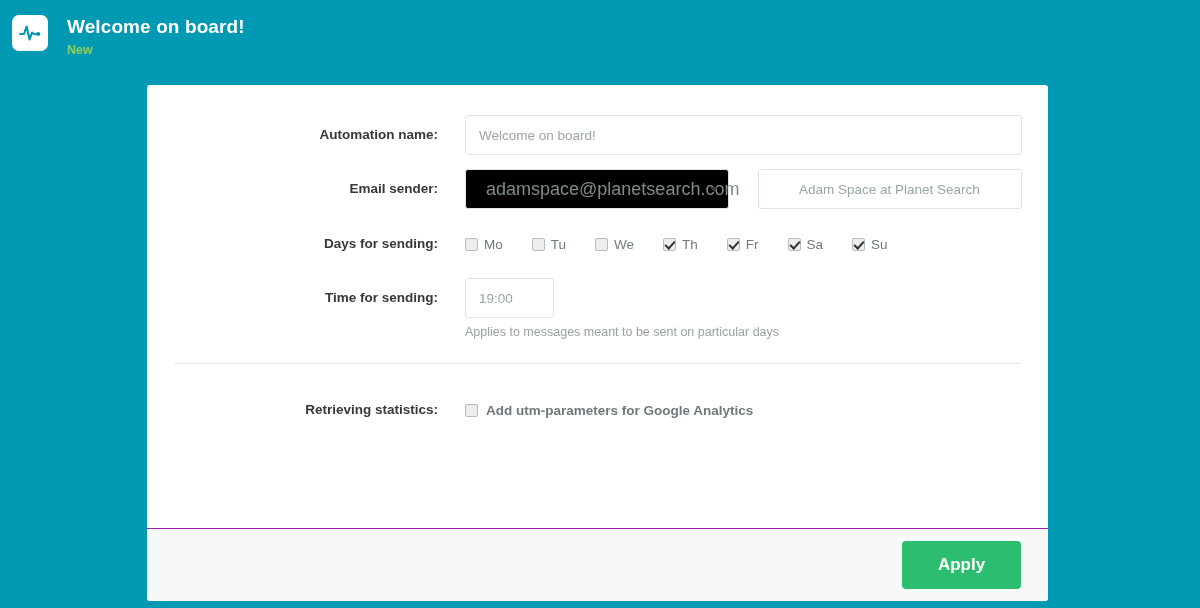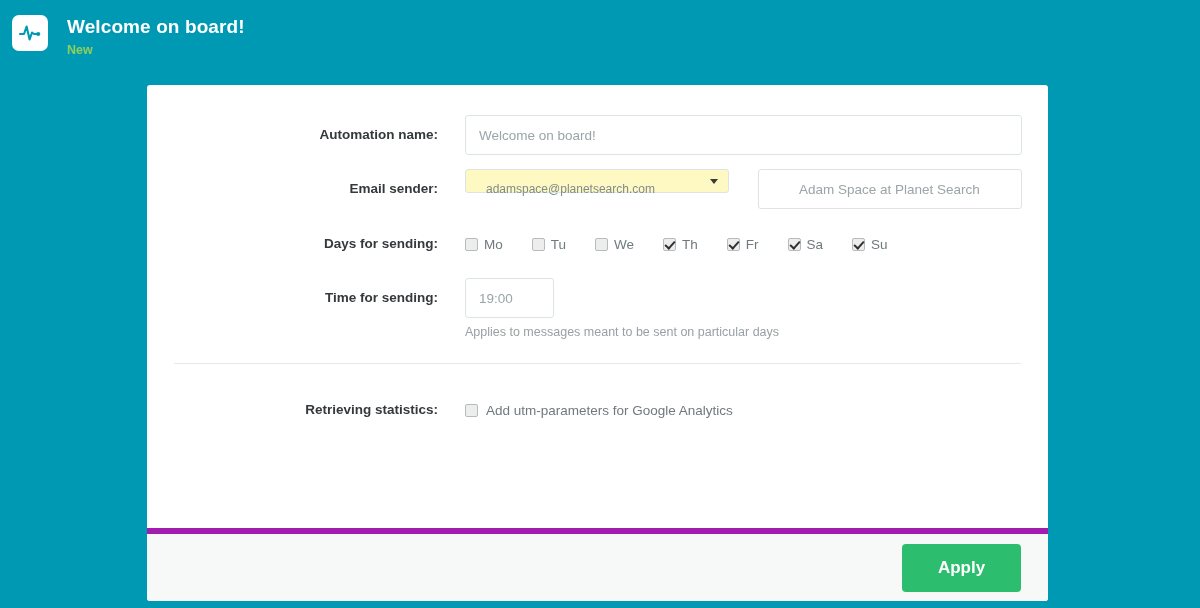--- a/index.html
+++ b/index.html
@@ -111,25 +111,25 @@
   .input-sendername { width: 264px; padding-left: 40px; }
 
   .row-name { margin-top: 8px; }
   .row-sender { margin-top: 14px; }
   .row-days   { margin-top: 15px; }
   .row-time   { margin-top: 14px; }
 
   
   .fake-select {
     position: relative;
-    height: 24px;
+    height: 40px;
     border: 1px solid #dde5e3;
     border-radius: 3px;
-    background: #fef9c3;
-    font-size: 12px;
+    background: #000000;
+    font-size: 18px;
     color: #7f8a8d;
     line-height: 38px;
     padding: 0 28px 0 20px;
     display: inline-block;
     vertical-align: top;
     white-space: nowrap;
   }
   .fake-select .caret {
     position: absolute;
     right: 10px;
@@ -214,31 +214,32 @@
 
   .stats-wrap {
     display: flex;
     align-items: center;
     height: 40px;
   }
   .stats-wrap .lbl {
     margin-left: 8px;
     font-size: 13.5px;
     color: #6f7a7d;
+    font-weight: bold;
   }
 
   
   .card-footer {
     position: absolute;
     left: 0;
     bottom: 0;
     width: 901px;
     height: 73px;
     background: #f7f9f9;
-    border-top: 6px solid #a21caf;
+    border-top: 1px solid #a21caf;
     border-radius: 0 0 3px 3px;
     display: flex;
     align-items: center;
     justify-content: flex-end;
     padding-right: 27px;
   }
   .btn-apply {
     background: #2cbd6e;
     color: #ffffff;
     font-family: "Liberation Sans", sans-serif;

